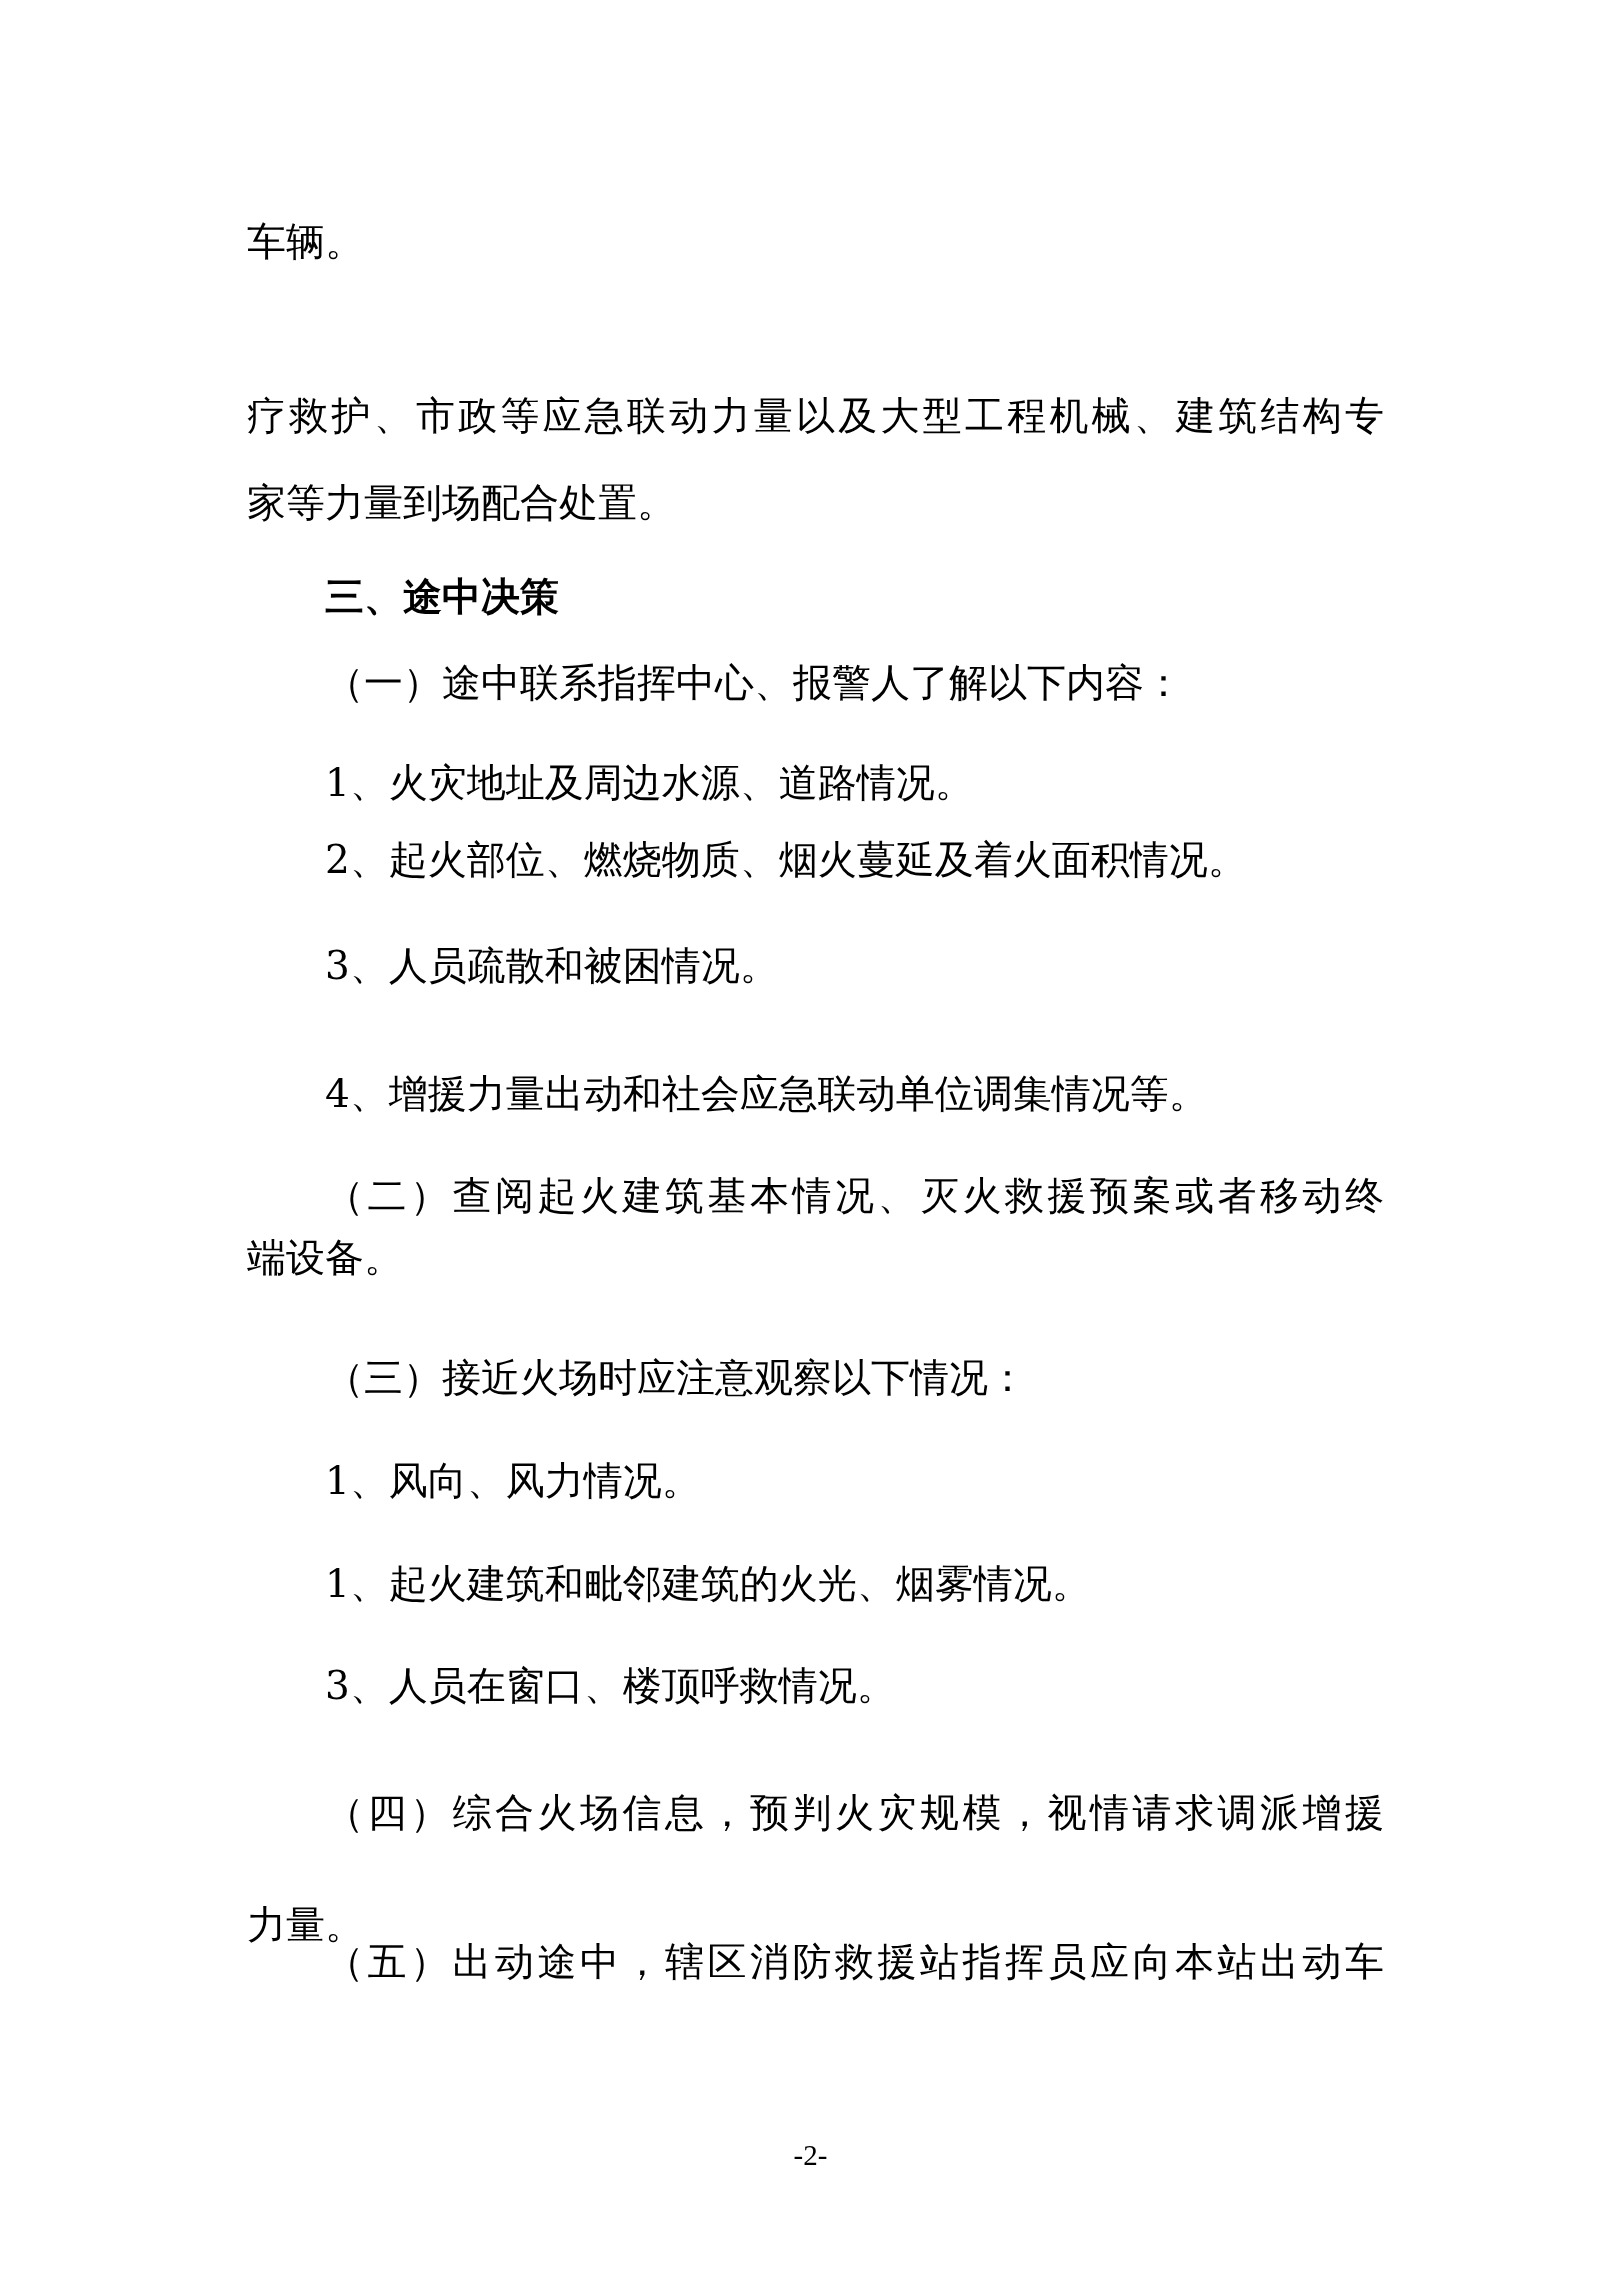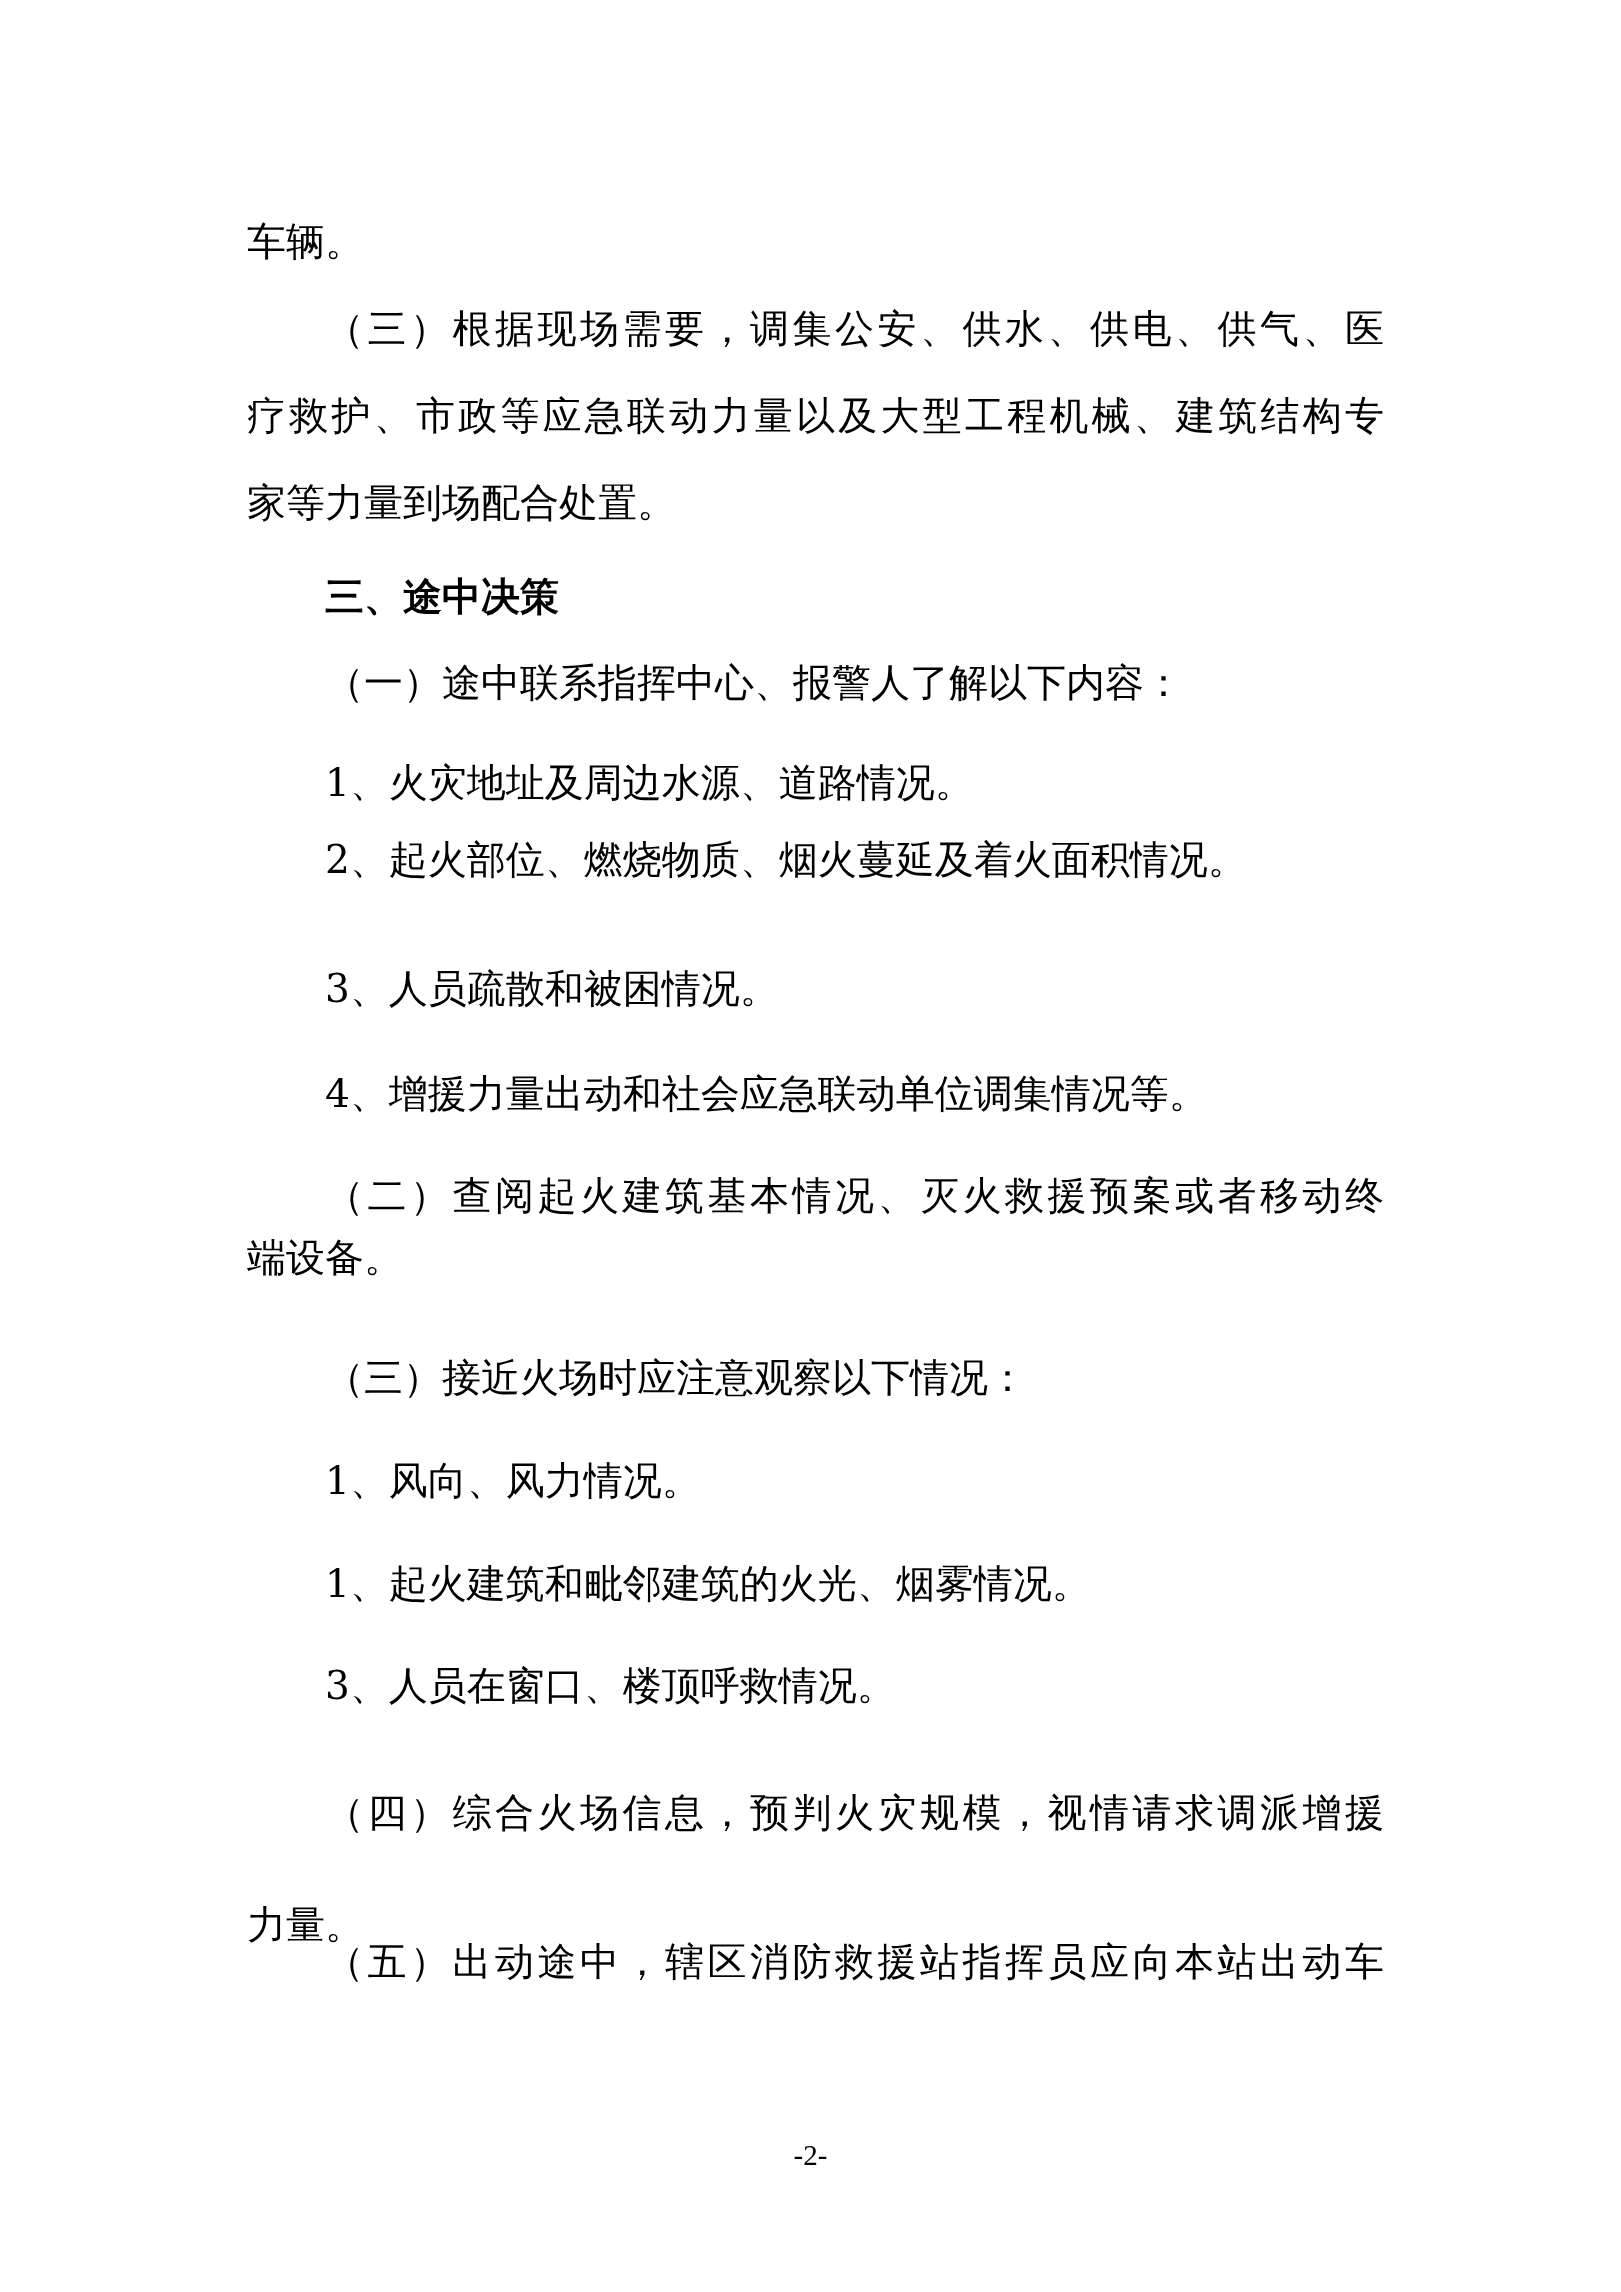--- a/index.html
+++ b/index.html
@@ -51,31 +51,30 @@
       font-family: "Liberation Serif", serif;
     }
   </style>
 </head>
 <body>
 
 <div class="page">
 
   <div class="line" style="top:218px;">车辆。</div>
 
-  <div class="line ind-para justify" style="top:305px;">（三）根据现场需要，调集公安、供水、供电、供气、医</div>
   <div class="line justify" style="top:392px;">疗救护、市政等应急联动力量以及大型工程机械、建筑结构专</div>
   <div class="line" style="top:479px;">家等力量到场配合处置。</div>
 
   <div class="line ind-item heading" style="top:573px;">三、途中决策</div>
 
   <div class="line ind-para" style="top:659px;">（一）途中联系指挥中心、报警人了解以下内容：</div>
 
   <div class="line ind-item" style="top:759px;">1、火灾地址及周边水源、道路情况。</div>
   <div class="line ind-item" style="top:836px;">2、起火部位、燃烧物质、烟火蔓延及着火面积情况。</div>
-  <div class="line ind-item" style="top:965px;">3、人员疏散和被困情况。</div>
+  <div class="line ind-item" style="top:942px;">3、人员疏散和被困情况。</div>
   <div class="line ind-item" style="top:1070px;">4、增援力量出动和社会应急联动单位调集情况等。</div>
 
   <div class="line ind-para justify" style="top:1172px;">（二）查阅起火建筑基本情况、灭火救援预案或者移动终</div>
   <div class="line" style="top:1234px;">端设备。</div>
 
   <div class="line ind-para" style="top:1354px;">（三）接近火场时应注意观察以下情况：</div>
 
   <div class="line ind-item" style="top:1457px;">1、风向、风力情况。</div>
   <div class="line ind-item" style="top:1560px;">1、起火建筑和毗邻建筑的火光、烟雾情况。</div>
   <div class="line ind-item" style="top:1662px;">3、人员在窗口、楼顶呼救情况。</div>

